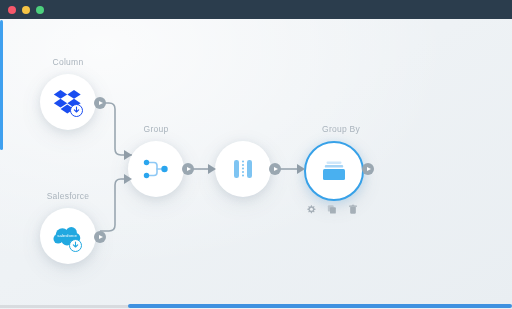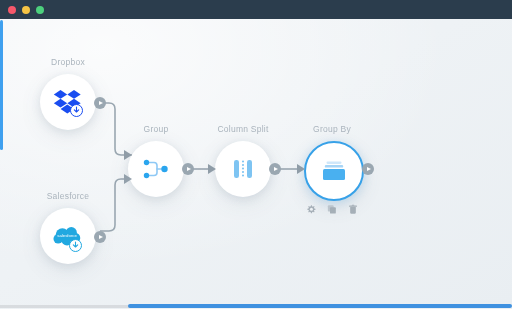--- a/index.html
+++ b/index.html
@@ -116,21 +116,21 @@
     <svg class="link" style="left:96px;top:150px;width:50px;height:80px;">
       <path d="M 4 62 L 13 62 Q 19 62 19 56 L 19 16 Q 19 10 25 10 L 36 10"></path>
     </svg>
     <svg class="link" style="left:183px;top:143px;width:36px;height:14px;">
       <line x1="4" y1="7" x2="28" y2="7"></line>
     </svg>
     <svg class="link" style="left:270px;top:143px;width:38px;height:14px;">
       <line x1="4" y1="7" x2="30" y2="7"></line>
     </svg>
 
-    <div class="node-label" style="left:40px;top:38px;width:56px;">Dropbox</div>
+    <div class="node-label" style="left:40px;top:38px;width:56px;">Column</div>
     <div class="node" style="left:40px;top:55px;">
       <div class="icon-wrap">
         <svg width="30" height="28" viewBox="0 0 30 28">
           <g fill="#1a4df0">
             <polygon points="7.5,2 0.8,6.4 7.5,10.8 14.2,6.4"></polygon>
             <polygon points="21,2 14.3,6.4 21,10.8 27.7,6.4"></polygon>
             <polygon points="0.8,15.2 7.5,10.8 14.2,15.2 7.5,19.6"></polygon>
             <polygon points="14.3,15.2 21,10.8 27.7,15.2 21,19.6"></polygon>
             <polygon points="7.6,21 14.3,16.6 21,21 14.3,25.4"></polygon>
           </g>
@@ -174,40 +174,39 @@
           <line x1="15" y1="12" x2="22" y2="12" stroke="#8fc9f5" stroke-width="1.6" stroke-linecap="round"></line>
           <circle cx="4.5" cy="5.5" r="2.7" fill="#2aa5ee"></circle>
           <circle cx="4.5" cy="18.5" r="2.7" fill="#2aa5ee"></circle>
           <circle cx="22.5" cy="12" r="3.2" fill="#2aa5ee"></circle>
         </svg>
       </div>
     </div>
     <div class="port" style="left:182px;top:144px;"></div>
 
     <div class="arrow-in" style="left:208px;top:145px;"></div>
-    <div class="node-label" style="left:205px;top:105px;width:76px;">Column Split</div>
     <div class="node" style="left:215px;top:122px;">
       <div class="icon-wrap">
         <svg width="26" height="26" viewBox="0 0 26 26">
           <rect x="4" y="4" width="5" height="18" rx="2.2" fill="#7ec4f2"></rect>
           <rect x="17" y="4" width="5" height="18" rx="2.2" fill="#7ec4f2"></rect>
           <g fill="#7ec4f2">
             <circle cx="13" cy="5.5" r="1.05"></circle>
             <circle cx="13" cy="9" r="1.05"></circle>
             <circle cx="13" cy="12.5" r="1.05"></circle>
             <circle cx="13" cy="16" r="1.05"></circle>
             <circle cx="13" cy="19.5" r="1.05"></circle>
           </g>
         </svg>
       </div>
     </div>
     <div class="port" style="left:269px;top:144px;"></div>
 
     <div class="arrow-in" style="left:297px;top:145px;"></div>
-    <div class="node-label" style="left:304px;top:105px;width:56px;">Group By</div>
+    <div class="node-label" style="left:304px;top:105px;width:56px;text-align:right;">Group By</div>
     <div class="node selected" style="left:304px;top:122px;">
       <div class="icon-wrap">
         <svg width="28" height="24" viewBox="0 0 28 24">
           <rect x="6.5" y="2.5" width="15" height="2.4" rx="1.1" fill="#cfe7fa"></rect>
           <rect x="4.8" y="6" width="18.4" height="2.6" rx="1.2" fill="#a8d5f6"></rect>
           <path d="M3 11.5 Q3 10 4.5 10 L23.5 10 Q25 10 25 11.5 L25 19.5 Q25 21 23.5 21 L4.5 21 Q3 21 3 19.5 Z" fill="#49b0f0"></path>
         </svg>
       </div>
     </div>
     <div class="port" style="left:362px;top:144px;"></div>

